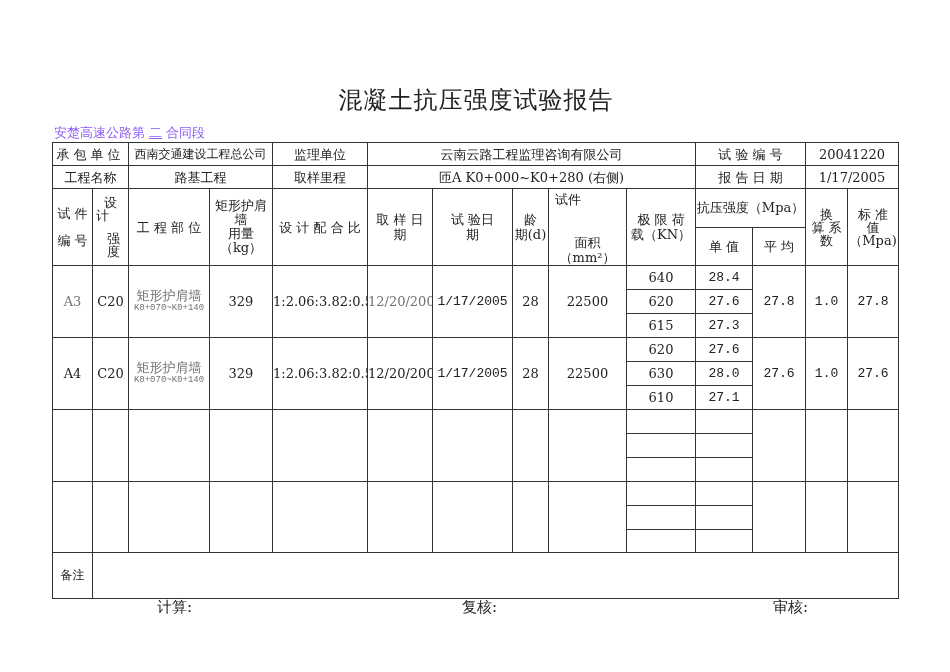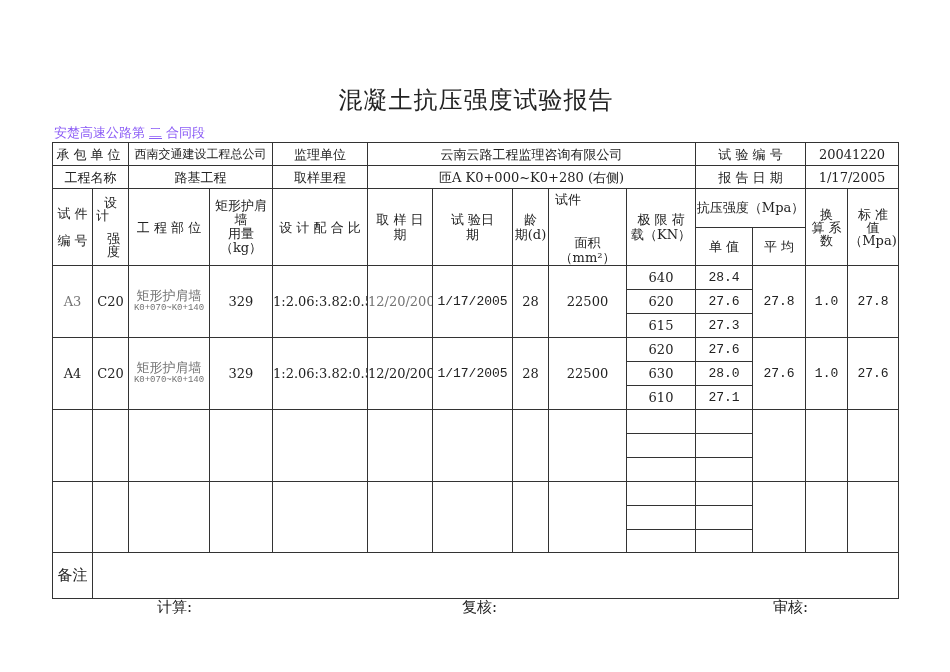--- a/index.html
+++ b/index.html
@@ -222,21 +222,21 @@
   <tr style="height:24px">
         <td></td>
         <td></td>
       </tr>
   <tr style="height:23px">
         <td></td>
         <td></td>
       </tr>
 
   <tr style="height:46px">
-    <td style="font-size:15px">备注</td>
+    <td style="font-size:12px">备注</td>
     <td colspan="13"></td>
   </tr>
 </tbody>
   </table>
 
 <div class="footer" style="left:157px">计算:</div>
 <div class="footer" style="left:462px">复核:</div>
 <div class="footer" style="left:773px">审核:</div>
 
 </body></html>

